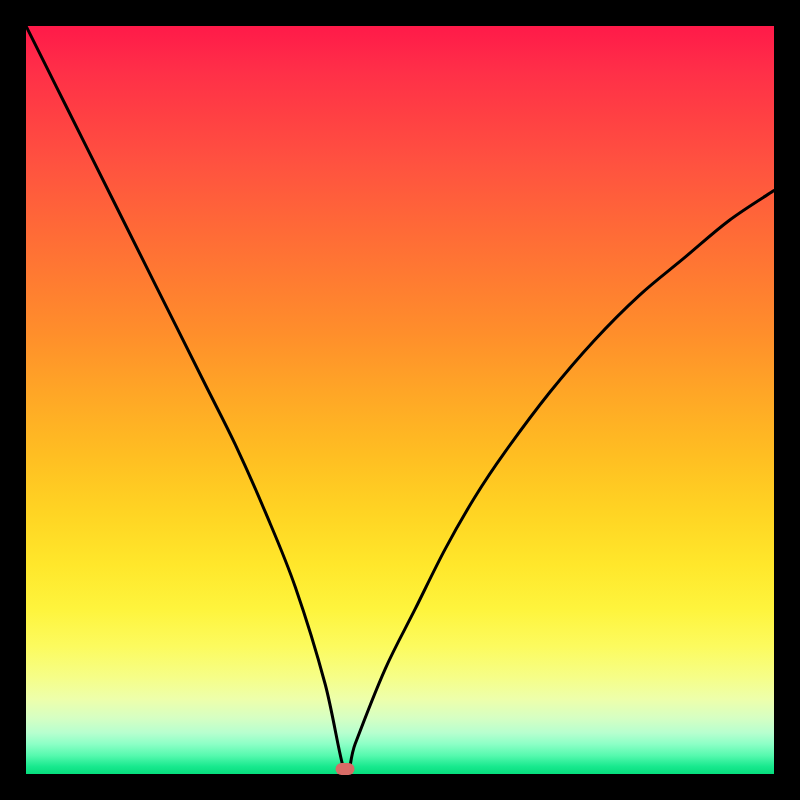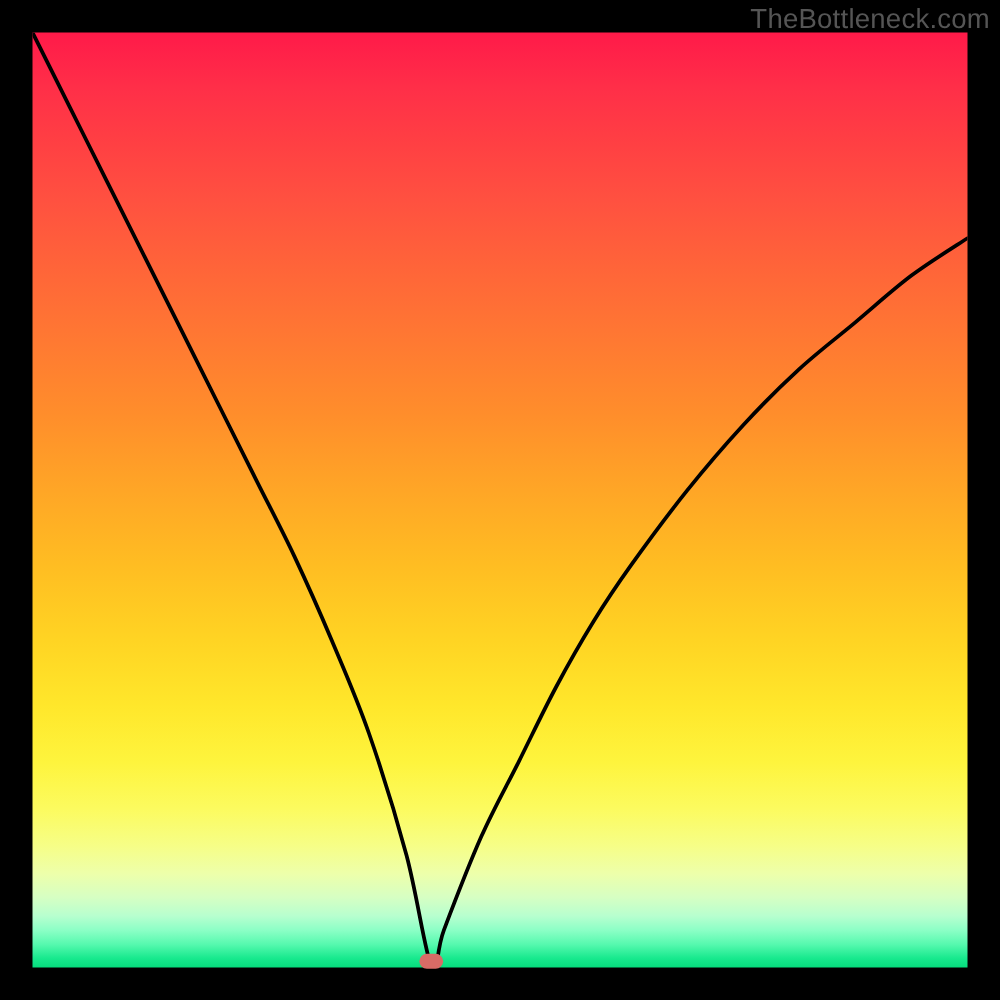--- a/index.html
+++ b/index.html
@@ -74,21 +74,20 @@
     height: 12px;
     border-radius: 6px;
     background: #d86b66;
     transform: translate(-50%, -50%);
   }
 </style>
 </head>
 <body>
 
 <div class="frame">
-  <div class="watermark">TheBottleneck.com</div>
 
   <div class="plot">
     <div class="gradient"></div>
 
     <svg class="curve" viewBox="0 0 748 748" preserveAspectRatio="none">
       <path id="curve-path" d="M 0 0 C 4.986666666666667 9.97333333333332, 19.946666666666665 39.893333333333246, 29.92 59.83999999999992 C 39.89333333333334 79.78666666666659, 49.866666666666674 99.73333333333339, 59.84 119.68000000000006 C 69.81333333333333 139.62666666666675, 79.78666666666666 159.57333333333332, 89.75999999999999 179.51999999999998 C 99.73333333333332 199.46666666666664, 109.70666666666668 219.4133333333333, 119.68 239.35999999999996 C 129.65333333333334 259.3066666666666, 139.62666666666667 279.25333333333333, 149.6 299.2 C 159.57333333333332 319.14666666666665, 169.54666666666665 339.0933333333333, 179.51999999999998 359.03999999999996 C 189.4933333333333 378.9866666666666, 199.4666666666667 397.68666666666667, 209.44000000000003 418.88 C 219.41333333333336 440.0733333333333, 229.38666666666668 462.5133333333333, 239.36 486.2 C 249.33333333333334 509.88666666666666, 259.3066666666666 532.3266666666667, 269.28 561 C 279.25333333333333 589.6733333333333, 290.8473333333333 627.0733333333334, 299.2 658.24 C 307.55266666666665 689.4066666666666, 314.40933333333334 738.0266666666666, 319.396 748 C 324.3826666666667 757.9733333333334, 322.5126666666667 735.5333333333334, 329.12 718.08 C 335.7273333333333 700.6266666666667, 349.0666666666666 665.72, 359.03999999999996 643.28 C 369.0133333333333 620.8399999999999, 378.9866666666667 603.3866666666668, 388.96000000000004 583.44 C 398.9333333333334 563.4933333333333, 408.90666666666675 542.3000000000001, 418.88000000000005 523.6 C 428.85333333333335 504.90000000000003, 438.8266666666667 487.44666666666666, 448.8 471.24 C 458.7733333333333 455.03333333333336, 466.25333333333333 443.81333333333333, 478.72 426.36 C 491.1866666666667 408.9066666666667, 508.64000000000004 385.21999999999997, 523.6 366.52 C 538.5600000000001 347.82, 553.52 330.3666666666667, 568.48 314.16 C 583.44 297.9533333333334, 598.4 282.99333333333334, 613.36 269.28 C 628.32 255.56666666666663, 643.28 244.34666666666666, 658.24 231.88 C 673.2 219.41333333333333, 688.16 205.70000000000002, 703.12 194.48000000000002 C 718.08 183.26000000000002, 740.52 169.54666666666662, 748 164.55999999999995" fill="none" stroke="#000" stroke-width="3" stroke-linejoin="round" stroke-linecap="round"></path>
     </svg>
 
     <div class="marker" id="min-marker" style="left: 319.396px; top: 742.764px; background: rgb(216, 107, 102);"></div>
   </div>

